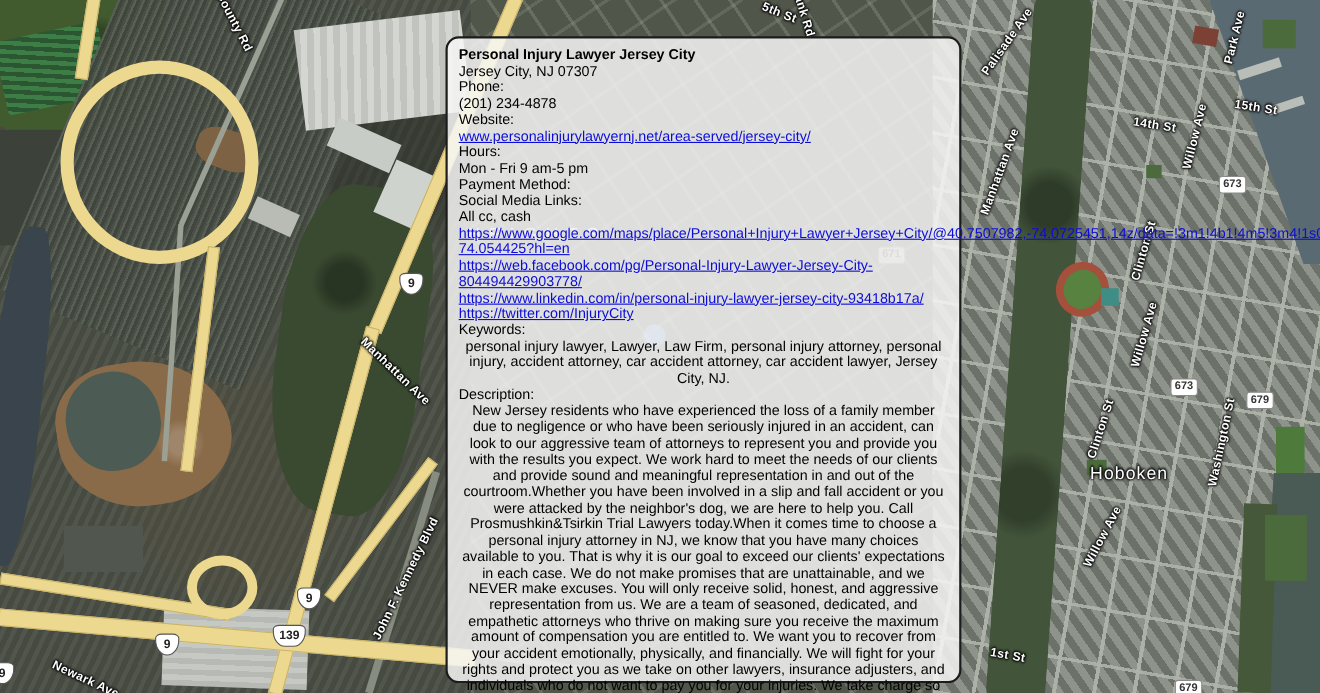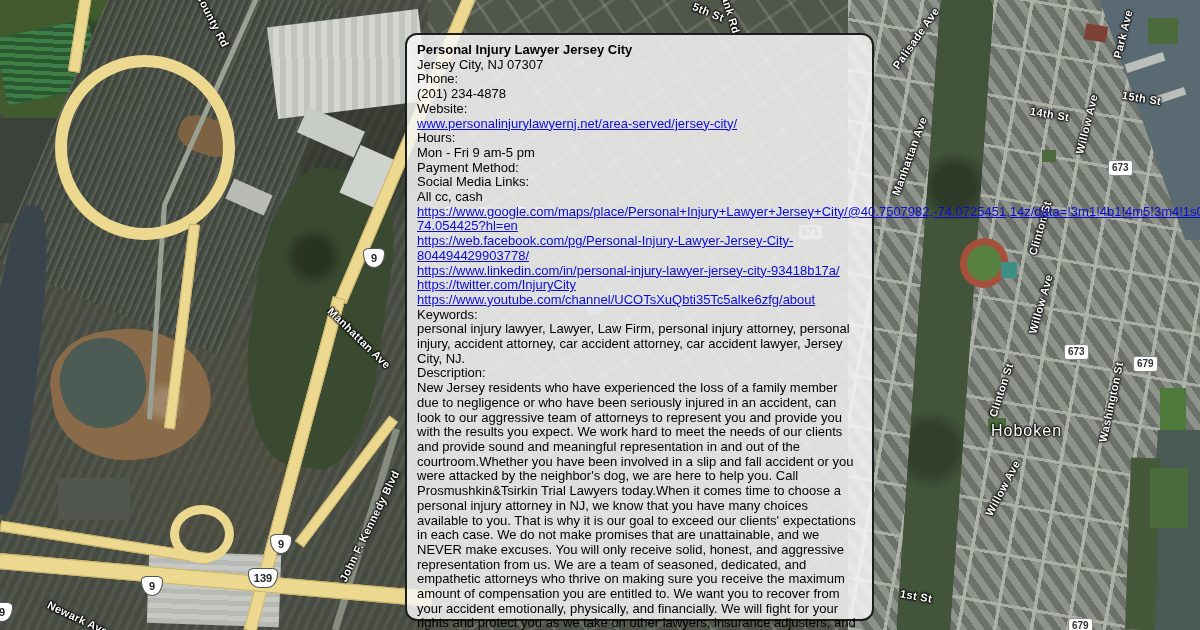--- a/index.html
+++ b/index.html
@@ -91,21 +91,21 @@
   .cr-shield{background:#fff;border:1px solid #8a8a8a;border-radius:3px;font-size:10px;font-weight:700;color:#333;
     padding:0 3px;height:14px;line-height:14px;z-index:5;}
   .faint{opacity:.45;}
   
   .card{position:absolute;left:405px;top:33px;width:469px;height:588px;box-sizing:border-box;
     background:rgba(247,247,246,.85);border:2px solid #1c1c1c;border-radius:12px;
     padding:8px 10px;font-size:13px;line-height:14.7px;color:#000;z-index:10;}
   .card .title{font-weight:700;}
   .card a{color:var(--link,#0c0cd9);text-decoration:underline;cursor:pointer;display:block;}
   .nowrap{white-space:nowrap;}
-  .card .para{white-space:normal;}
+  .card .para{white-space:normal;text-align:center;}
 </style>
 </head>
 <body>
 
 <div id="app">
   <div id="map">
 
     <div class="marsh"></div>
     <div class="containers"></div>
     <div class="darkblock"></div>
@@ -205,20 +205,19 @@
         <a>74.054425?hl=en</a>
 
         <a>https://web.facebook.com/pg/Personal-Injury-Lawyer-Jersey-City-</a>
 
         <a>804494429903778/</a>
 
         <a>https://www.linkedin.com/in/personal-injury-lawyer-jersey-city-93418b17a/</a>
 
         <a>https://twitter.com/InjuryCity</a>
 
-        <a>https://www.youtube.com/channel/UCOTsXuQbti35Tc5alke6zfg/about</a>
       </div>
     <div>Keywords:</div>
     <div class="para">personal injury lawyer, Lawyer, Law Firm, personal injury attorney, personal injury, accident attorney, car accident attorney, car accident lawyer, Jersey City, NJ.</div>
     <div>Description:</div>
     <div class="para">New Jersey residents who have experienced the loss of a family member due to negligence or who have been seriously injured in an accident, can look to our aggressive team of attorneys to represent you and provide you with the results you expect. We work hard to meet the needs of our clients and provide sound and meaningful representation in and out of the courtroom.Whether you have been involved in a slip and fall accident or you were attacked by the neighbor's dog, we are here to help you. Call Prosmushkin&amp;Tsirkin Trial Lawyers today.When it comes time to choose a personal injury attorney in NJ, we know that you have many choices available to you. That is why it is our goal to exceed our clients' expectations in each case. We do not make promises that are unattainable, and we NEVER make excuses. You will only receive solid, honest, and aggressive representation from us. We are a team of seasoned, dedicated, and empathetic attorneys who thrive on making sure you receive the maximum amount of compensation you are entitled to. We want you to recover from your accident emotionally, physically, and financially. We will fight for your rights and protect you as we take on other lawyers, insurance adjusters, and individuals who do not want to pay you for your injuries. We take charge so that you can relax and focus on your health. Don't waste your time on attorney who cannot handle your case and hire the expert personal injury attorneys in NJ - Prosmushkin&amp;Tsirkin Trial Lawyers.</div>
   </div>
 </div>
 
 </body></html>

